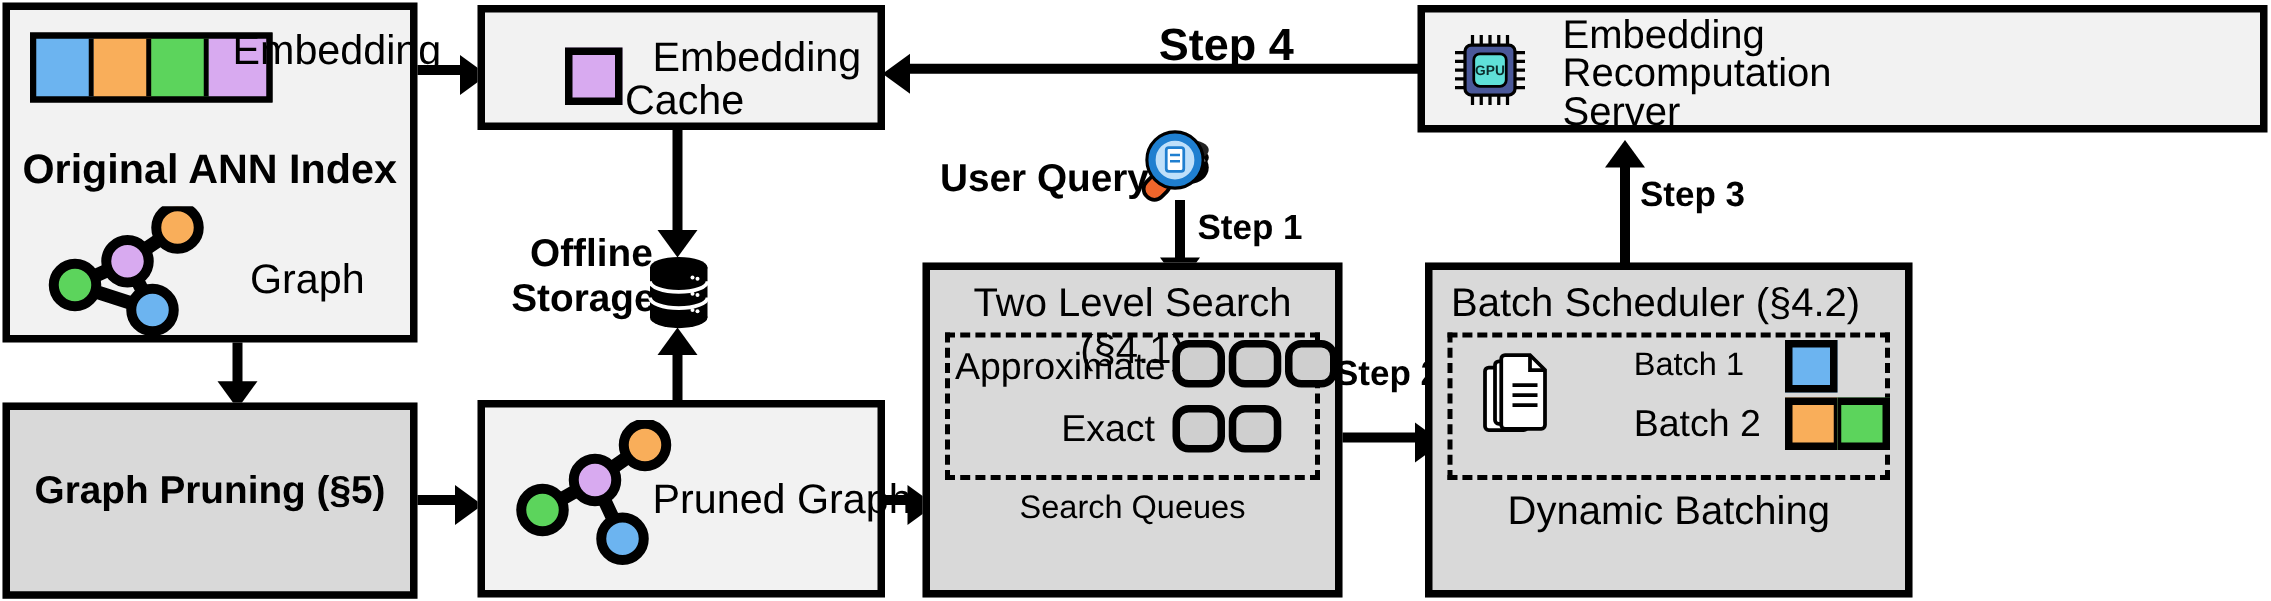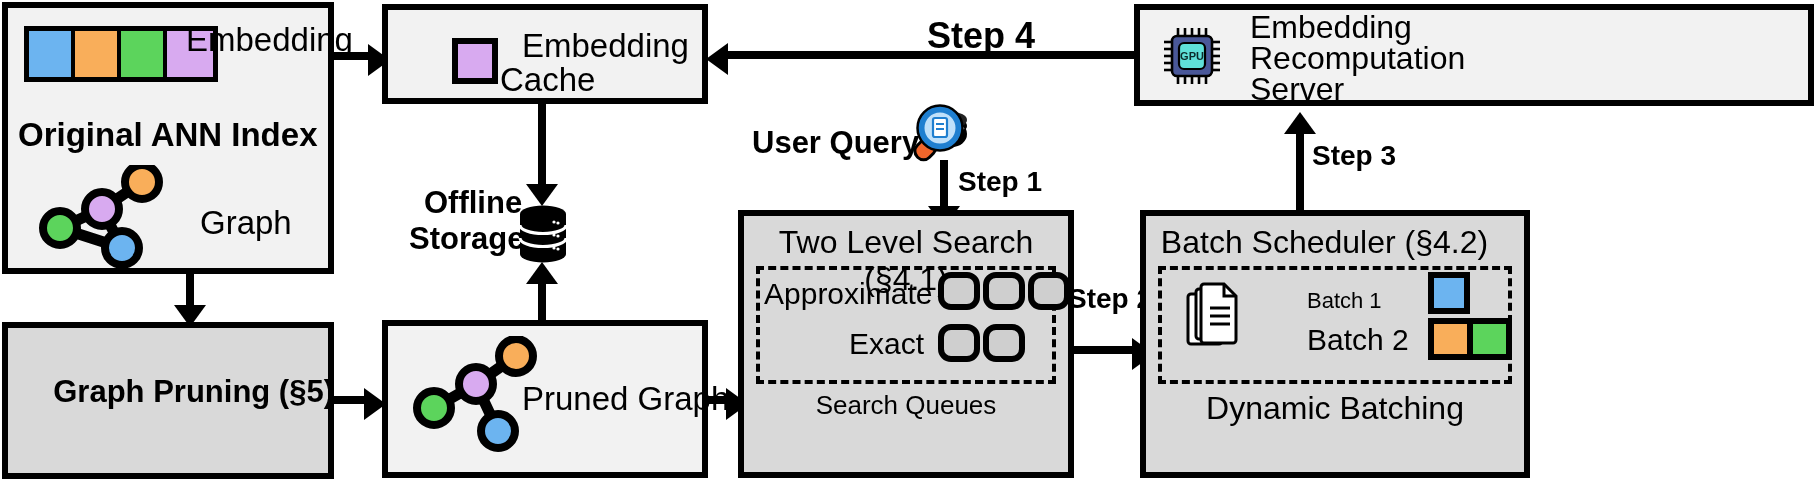--- a/index.html
+++ b/index.html
@@ -67,21 +67,21 @@
     <circle cx="30" cy="63" r="17" fill="#5cd45c" stroke="#000" stroke-width="8"></circle>
     <circle cx="92" cy="83" r="17" fill="#6cb4f0" stroke="#000" stroke-width="8"></circle>
   </svg>
 
   <div class="lbl" style="left:200px;top:205px;font-size:33px;">Graph</div>
 
   <div class="arrow" style="left:186px;top:274px;width:8px;height:36px;"></div>
   <div class="ah" style="left:174px;top:305px;border-left:16px solid transparent;border-right:16px solid transparent;border-top:22px solid #000;"></div>
 
   <div class="box shade" style="left:2px;top:322px;width:332px;height:157px;"></div>
-  <div class="tc bold" style="left:2px;top:374px;width:332px;font-size:31px;text-align:right;">Graph Pruning (§5)</div>
+  <div class="tc bold" style="left:2px;top:374px;width:332px;font-size:31px;">Graph Pruning (§5)</div>
 
   <div class="arrow" style="left:334px;top:396px;width:36px;height:8px;"></div>
   <div class="ah" style="left:364px;top:388px;border-top:16px solid transparent;border-bottom:16px solid transparent;border-left:22px solid #000;"></div>
 
   <div class="arrow" style="left:334px;top:52px;width:40px;height:8px;"></div>
   <div class="ah" style="left:368px;top:44px;border-top:16px solid transparent;border-bottom:16px solid transparent;border-left:22px solid #000;"></div>
 
   <div class="box" style="left:382px;top:4px;width:326px;height:100px;"></div>
   <div class="sq" style="left:452px;top:38px;width:46px;height:46px;background:#d8aaf0;"></div>
   <div class="lbl" style="left:522px;top:28px;font-size:33px;">Embedding</div>
@@ -178,21 +178,21 @@
   <svg style="position:absolute;left:1186px;top:282px;" width="58" height="72" viewBox="0 0 58 72">
     <rect x="2" y="12" width="34" height="50" rx="3" fill="#fff" stroke="#000" stroke-width="3"></rect>
     <rect x="10" y="7" width="34" height="50" rx="3" fill="#fff" stroke="#000" stroke-width="3"></rect>
     <path d="M18 2 h20 l12 12 v44 a3 3 0 0 1 -3 3 h-29 a3 3 0 0 1 -3 -3 v-53 a3 3 0 0 1 3 -3 z" fill="#fff" stroke="#000" stroke-width="3"></path>
     <path d="M38 2 v12 h12" fill="none" stroke="#000" stroke-width="3"></path>
     <line x1="24" y1="26" x2="44" y2="26" stroke="#000" stroke-width="3"></line>
     <line x1="24" y1="34" x2="44" y2="34" stroke="#000" stroke-width="3"></line>
     <line x1="24" y1="42" x2="44" y2="42" stroke="#000" stroke-width="3"></line>
   </svg>
 
-  <div class="lbl" style="left:1307px;top:277px;font-size:22px;margin-top:12px;">Batch 1</div>
+  <div class="lbl" style="left:1307px;top:277px;font-size:26px;">Batch 1</div>
   <div class="sq" style="left:1428px;top:272px;width:42px;height:42px;background:#6cb4f0;"></div>
 
   <div class="lbl" style="left:1307px;top:323px;font-size:30px;">Batch 2</div>
   <div class="sq" style="left:1428px;top:318px;width:42px;height:42px;background:#f9ae5a;border-right-width:3px;"></div>
   <div class="sq" style="left:1470px;top:318px;width:42px;height:42px;background:#5cd45c;border-left-width:3px;"></div>
 
   <div class="tc" style="left:1140px;top:390px;width:390px;font-size:32px;">Dynamic Batching</div>
 
   <div class="arrow" style="left:1296px;top:128px;width:8px;height:84px;"></div>
   <div class="ah" style="left:1284px;top:112px;border-left:16px solid transparent;border-right:16px solid transparent;border-bottom:22px solid #000;"></div>

